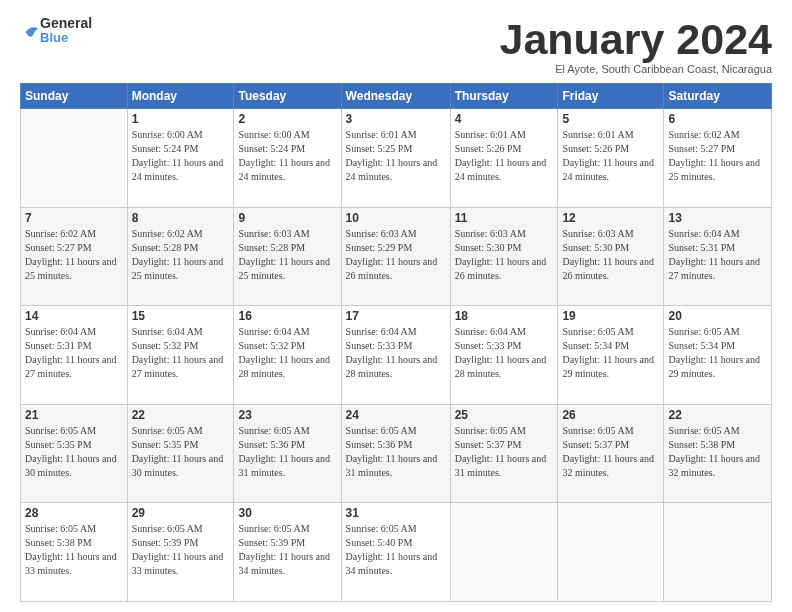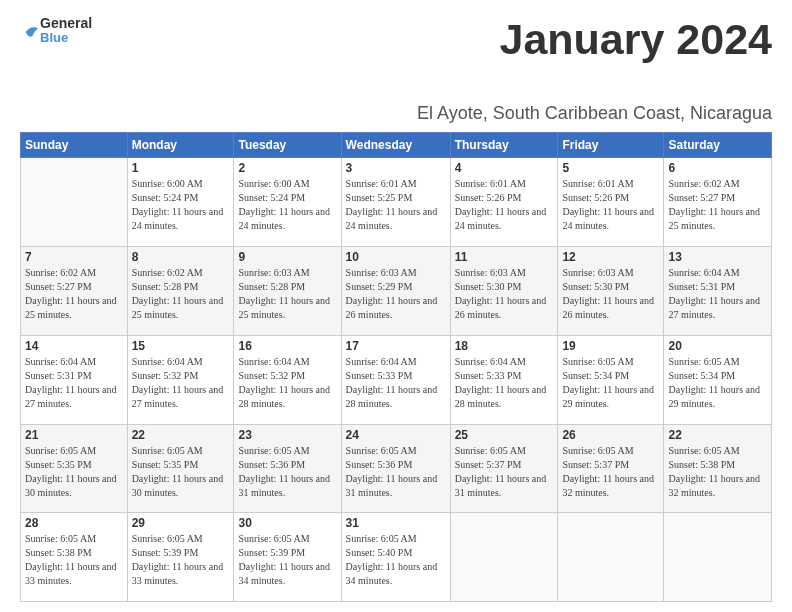--- a/index.html
+++ b/index.html
@@ -51,23 +51,22 @@
     .title-block {
       text-align: right;
     }
     .month-title {
       font-size: 43px;
       font-weight: bold;
       color: #333;
       line-height: 1.1;
     }
     .location {
-      font-size: 18px;
+      font-size: 11px;
       color: #555;
-      margin-top: 40px;
     }
     .calendar {
       flex: 1;
       border: 1px solid #ccc;
       border-collapse: collapse;
       width: 100%;
       font-size: 10.5px;
     }
     .calendar thead tr th {
       background-color: #3a6fbf;

